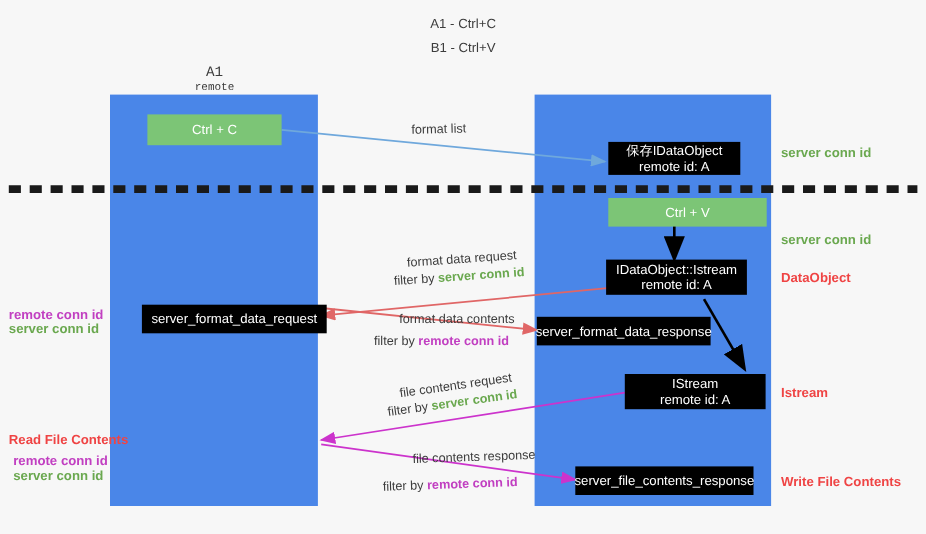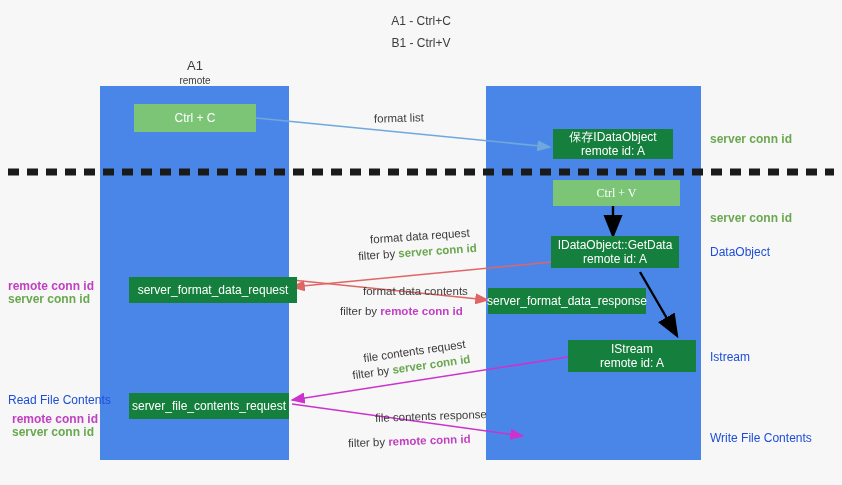--- a/index.html
+++ b/index.html
@@ -46,27 +46,28 @@
     display: flex;
     flex-direction: column;
     align-items: center;
     justify-content: center;
     text-align: left;
     color: #ffffff;
     font-size: 12px;
     line-height: 14px;
   }
   .box.green { background: #7cc576; }
-  .box.orange { background: #15803d; }
+  .box.orange { background: #000000; }
 
   
   .side-label {
     font-size: 12px;
-    color: #1d4ed8;
+    color: #ef4444;
     line-height: 14px;
+    font-weight: bold;
   }
   .conn-green { color: #6aa84f; font-weight: bold; }
   .conn-purple { color: #c13fc1; font-weight: bold; }
   .lbl-green { color: #6aa84f; font-weight: bold; }
   .lbl-purple { color: #c13fc1; font-weight: bold; }
 
   
   .arrow-label {
     font-size: 11.5px;
     color: #3c3c3c;
@@ -84,21 +85,21 @@
 </head>
 <body>
 
 <div id="diagram">
 
   <div class="abs title">
     <div>A1 - Ctrl+C</div>
     <div>B1 - Ctrl+V</div>
   </div>
 
-  <div class="abs col-head" style="left:120px; top:58px; width:150px;">
+  <div class="abs col-head" style="left:120px; top:58px; width:150px;font-family:Liberation Mono, monospace;">
     <div>A1</div>
     <div class="sub">remote</div>
   </div>
 
   <div class="abs lane" style="left:100px; top:86px; width:189px; height:374px;"></div>
   <div class="abs lane" style="left:486px; top:86px; width:215px; height:374px;"></div>
 
   <svg class="overlay">
     <defs>
       <marker id="ah-blue" markerWidth="9" markerHeight="7" refX="8" refY="3.5" orient="auto">
@@ -133,47 +134,47 @@
   </svg>
 
   <div class="abs box green" style="left:134px; top:104px; width:122px; height:28px;">
     <div>Ctrl + C</div>
   </div>
 
   <div class="abs box orange" style="left:129px; top:277px; width:168px; height:26px;">
     <div>server_format_data_request</div>
   </div>
 
-  <div class="abs box orange" style="left:129px; top:393px; width:160px; height:26px;">
-    <div>server_file_contents_request</div>
-  </div>
 
   <div class="abs box orange" style="left:553px; top:129px; width:120px; height:30px;">
     <div>保存IDataObject</div>
     <div>remote id: A</div>
   </div>
 
-  <div class="abs box green" style="left:553px; top:180px; width:127px; height:26px;font-family:Liberation Serif, serif;">
+  <div class="abs box green" style="left:553px; top:180px; width:144px; height:26px;">
     <div>Ctrl + V</div>
   </div>
 
   <div class="abs box orange" style="left:551px; top:236px; width:128px; height:32px;">
-    <div>IDataObject::GetData</div>
+    <div>IDataObject::Istream</div>
     <div>remote id: A</div>
   </div>
 
   <div class="abs box orange" style="left:568px; top:340px; width:128px; height:32px;">
     <div>IStream</div>
     <div>remote id: A</div>
   </div>
 
   <div class="abs box orange" style="left:488px; top:288px; width:158px; height:26px;">
     <div>server_format_data_response</div>
   </div>
 
+  <div class="abs box orange" style="left:523px; top:424px; width:162px; height:26px;">
+    <div>server_file_contents_response</div>
+  </div>
 
   <div class="abs side-label conn-green" style="left:710px; top:132px;">server conn id</div>
   <div class="abs side-label conn-green" style="left:710px; top:211px;">server conn id</div>
   <div class="abs side-label" style="left:710px; top:245px;">DataObject</div>
   <div class="abs side-label" style="left:710px; top:350px;">Istream</div>
   <div class="abs side-label" style="left:710px; top:431px;">Write File Contents</div>
 
   <div class="abs side-label conn-purple" style="left:8px; top:279px;">remote conn id</div>
   <div class="abs side-label conn-green" style="left:8px; top:292px;">server conn id</div>
 

